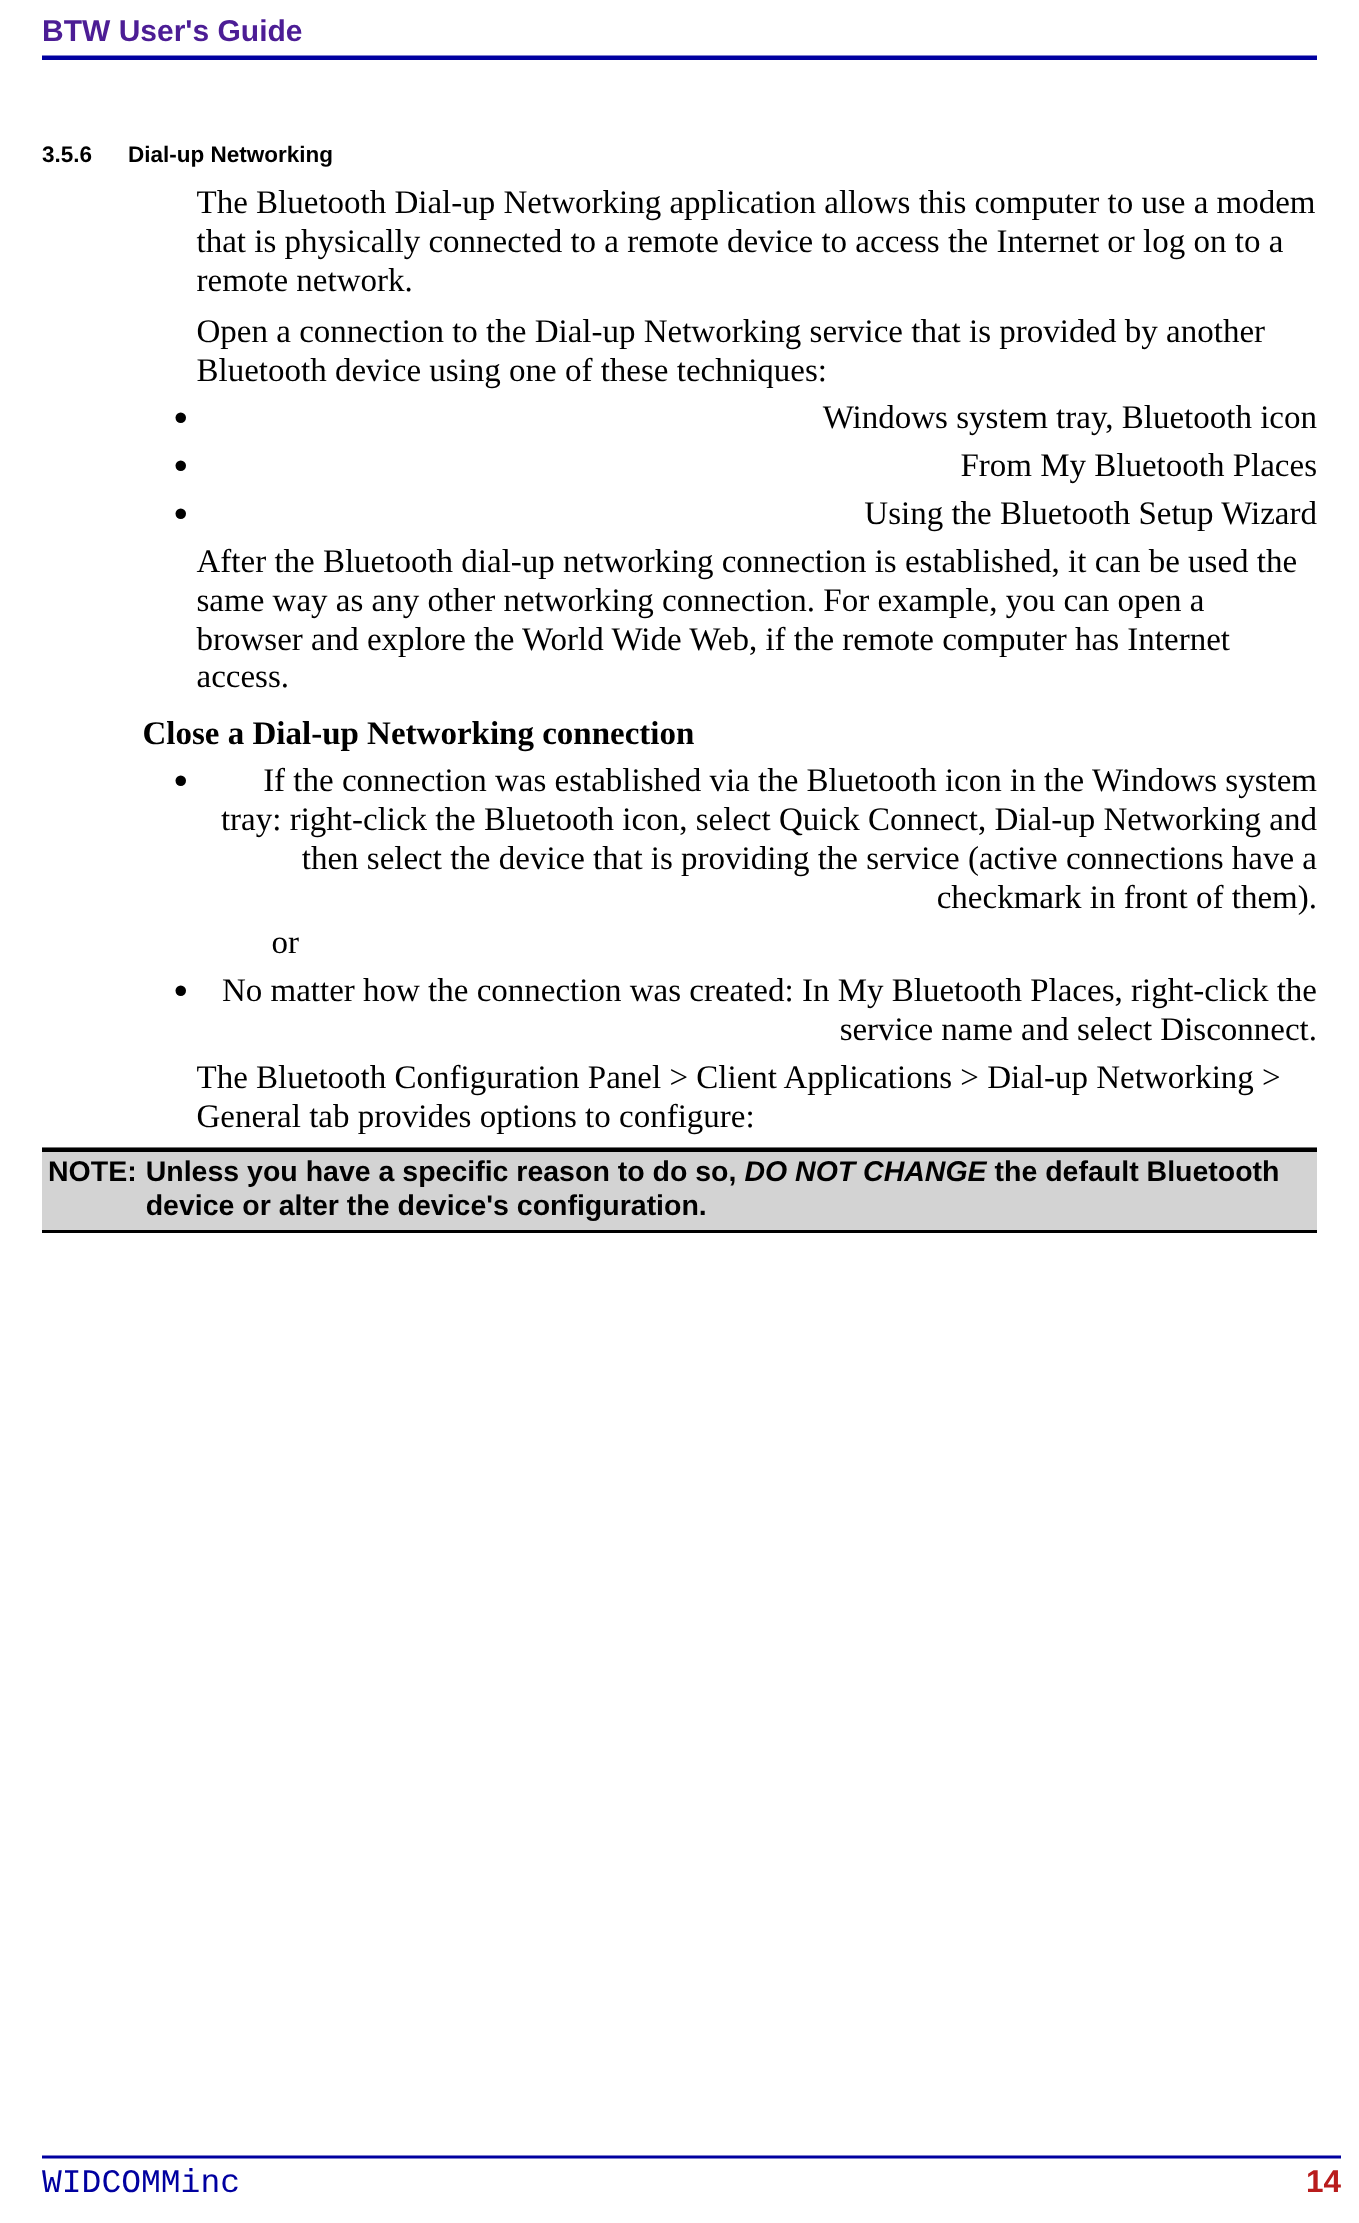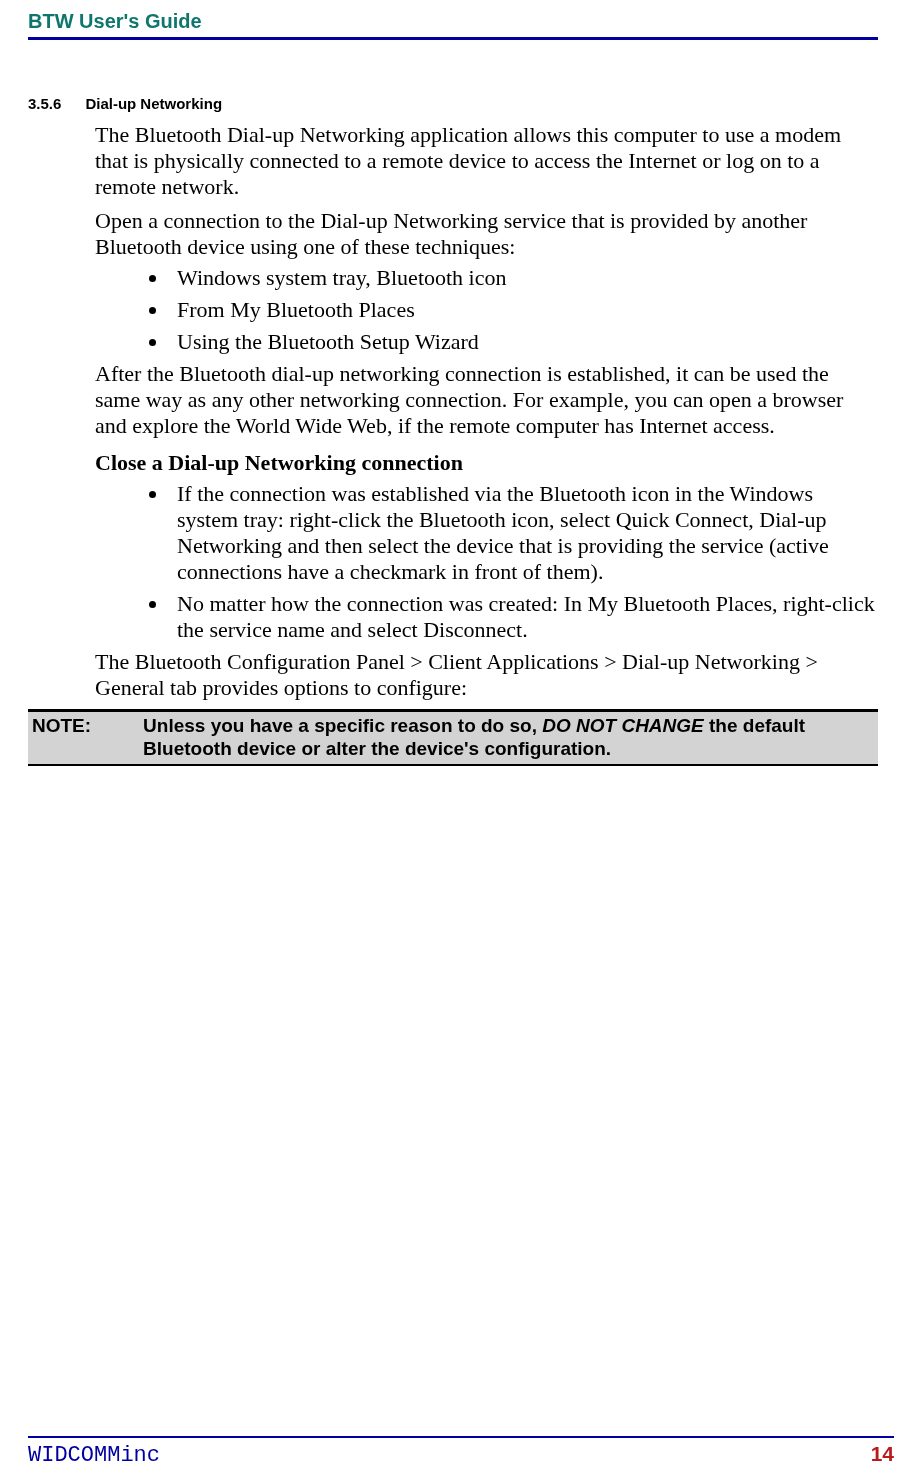--- a/index.html
+++ b/index.html
@@ -5,21 +5,21 @@
     * { margin: 0; padding: 0; box-sizing: border-box; }
     body {
       width: 906px;
       height: 1482px;
       background: #fff;
       font-family: "Times New Roman", Times, serif;
       position: relative;
       padding: 10px 28px 0 28px;
     }
     .header-title {
-      color: #0f766e;
+      color: #4c1d95;
       font-family: Arial, Helvetica, sans-serif;
       font-weight: bold;
       font-size: 20px;
     }
     .header-rule {
       height: 3px;
       background: #0000a0;
       margin-top: 4px;
       margin-bottom: 0;
       width: 100%;
@@ -40,27 +40,29 @@
     }
     .sub-heading {
       font-weight: bold;
       font-size: 22px;
       margin-top: 2px;
     }
     .para {
       font-size: 22px;
       line-height: 1.18;
       margin-top: 2px;
+      margin-left: 36px;
     }
     ul.bullets {
       list-style: disc;
-      margin-left: 74px;
+      margin-left: 42px;
       margin-top: 5px;
       margin-bottom: 5px;
       font-size: 22px;
+      text-align: right;
     }
     ul.bullets li {
       margin-bottom: 6px;
       padding-left: 8px;
       line-height: 1.18;
     }
     .or-line {
       margin-left: 78px;
       padding-left: 8px;
       font-size: 22px;
@@ -71,21 +73,20 @@
       margin-top: 8px;
       background: #d3d3d3;
       border-top: 3px solid #000;
       border-bottom: 2px solid #000;
       font-family: Arial, Helvetica, sans-serif;
       font-weight: bold;
       font-size: 19px;
       padding: 2px 4px 4px 4px;
       line-height: 1.22;
       display: flex;
-      gap: 46px;
     }
     .note-label {
       flex: 0 0 auto;
       padding-right: 6px;
     }
     .note-text { flex: 1; }
     .note-text .em { font-style: italic; }
     .footer {
       position: absolute;
       bottom: 14px;
@@ -130,20 +131,21 @@
       <li>Windows system tray, Bluetooth icon</li>
       <li>From My Bluetooth Places</li>
       <li>Using the Bluetooth Setup Wizard</li>
     </ul>
     <div class="para">After the Bluetooth dial-up networking connection is established, it can be used the same way as any other networking connection. For example, you can open a browser and explore the World Wide Web, if the remote computer has Internet access.</div>
 
     <div class="sub-heading" style="margin-top:12px;">Close a Dial-up Networking connection</div>
     <ul class="bullets">
       <li>If the connection was established via the Bluetooth icon in the Windows system tray: right-click the Bluetooth icon, select Quick Connect, Dial-up Networking and then select the device that is providing the service (active connections have a checkmark in front of them).</li>
     </ul>
+    <div class="or-line">or</div>
     <ul class="bullets" style="margin-top:0;">
       <li>No matter how the connection was created: In My Bluetooth Places, right-click the service name and select Disconnect.</li>
     </ul>
 
     <div class="para">The Bluetooth Configuration Panel &gt; Client Applications &gt; Dial-up Networking &gt; General tab provides options to configure:</div>
 
   </div>
 
   <div class="note-box">
     <div class="note-label">NOTE:</div>

